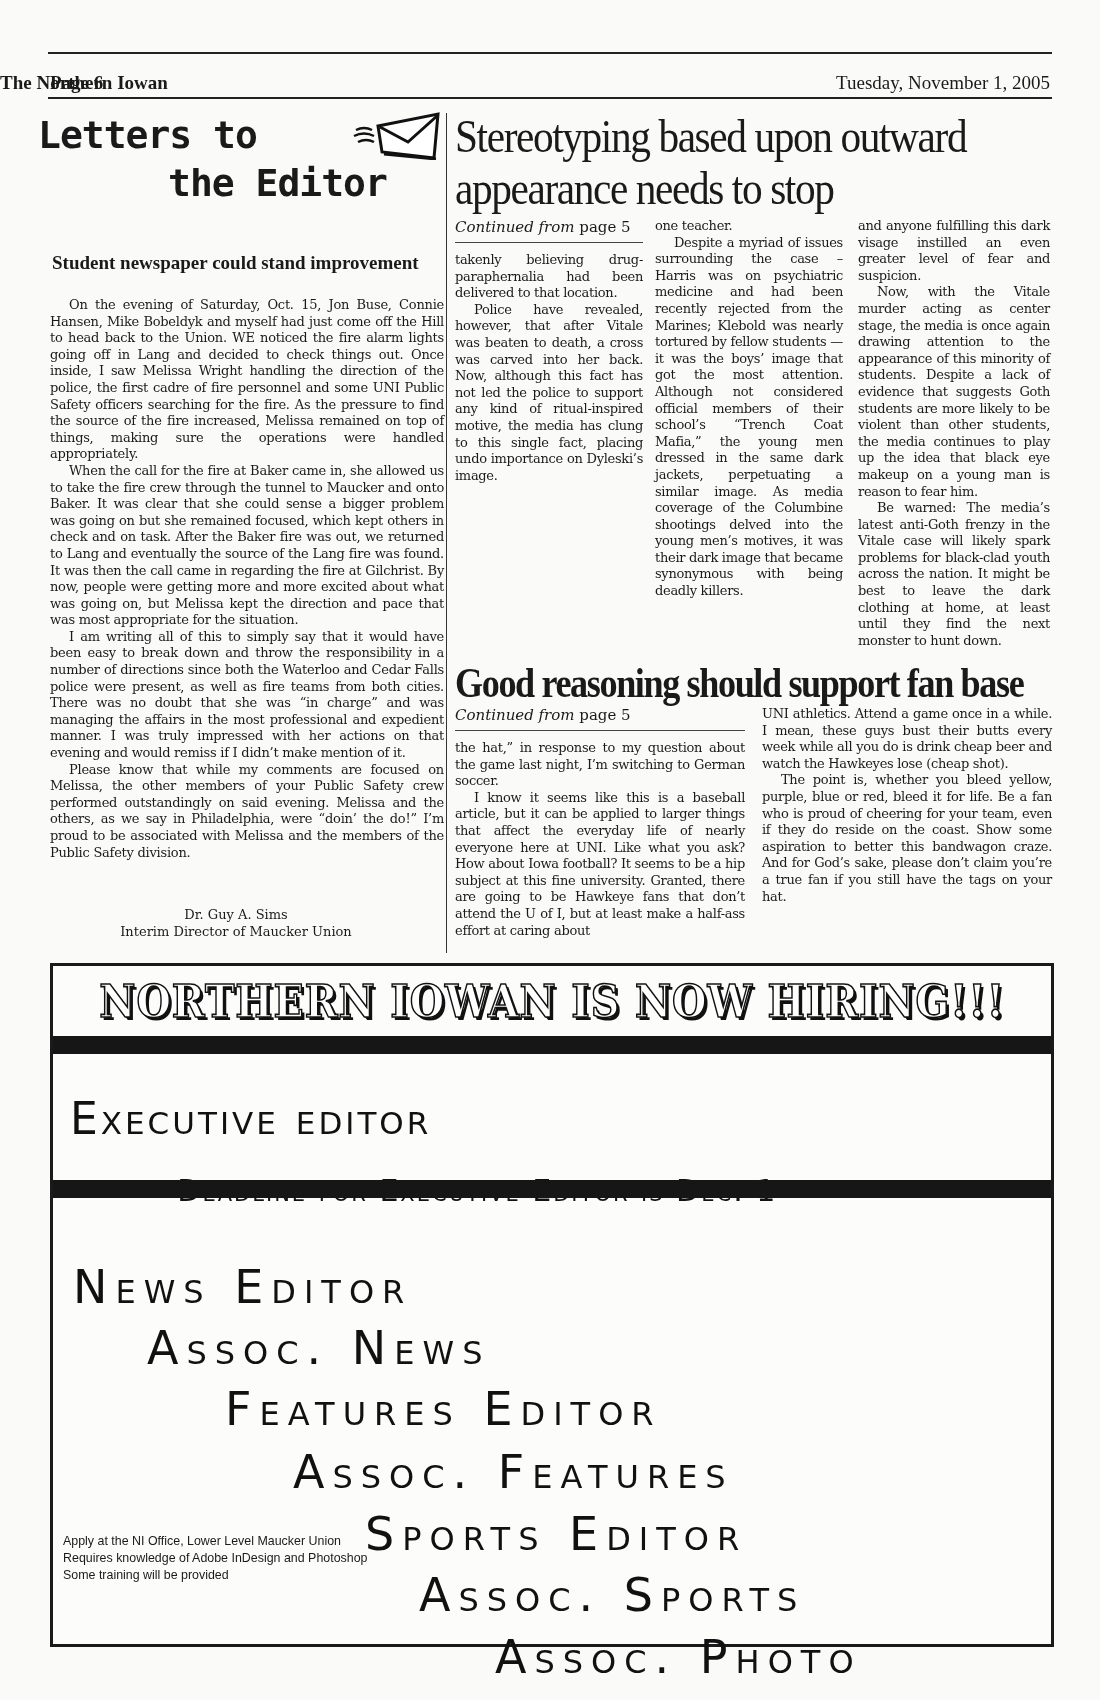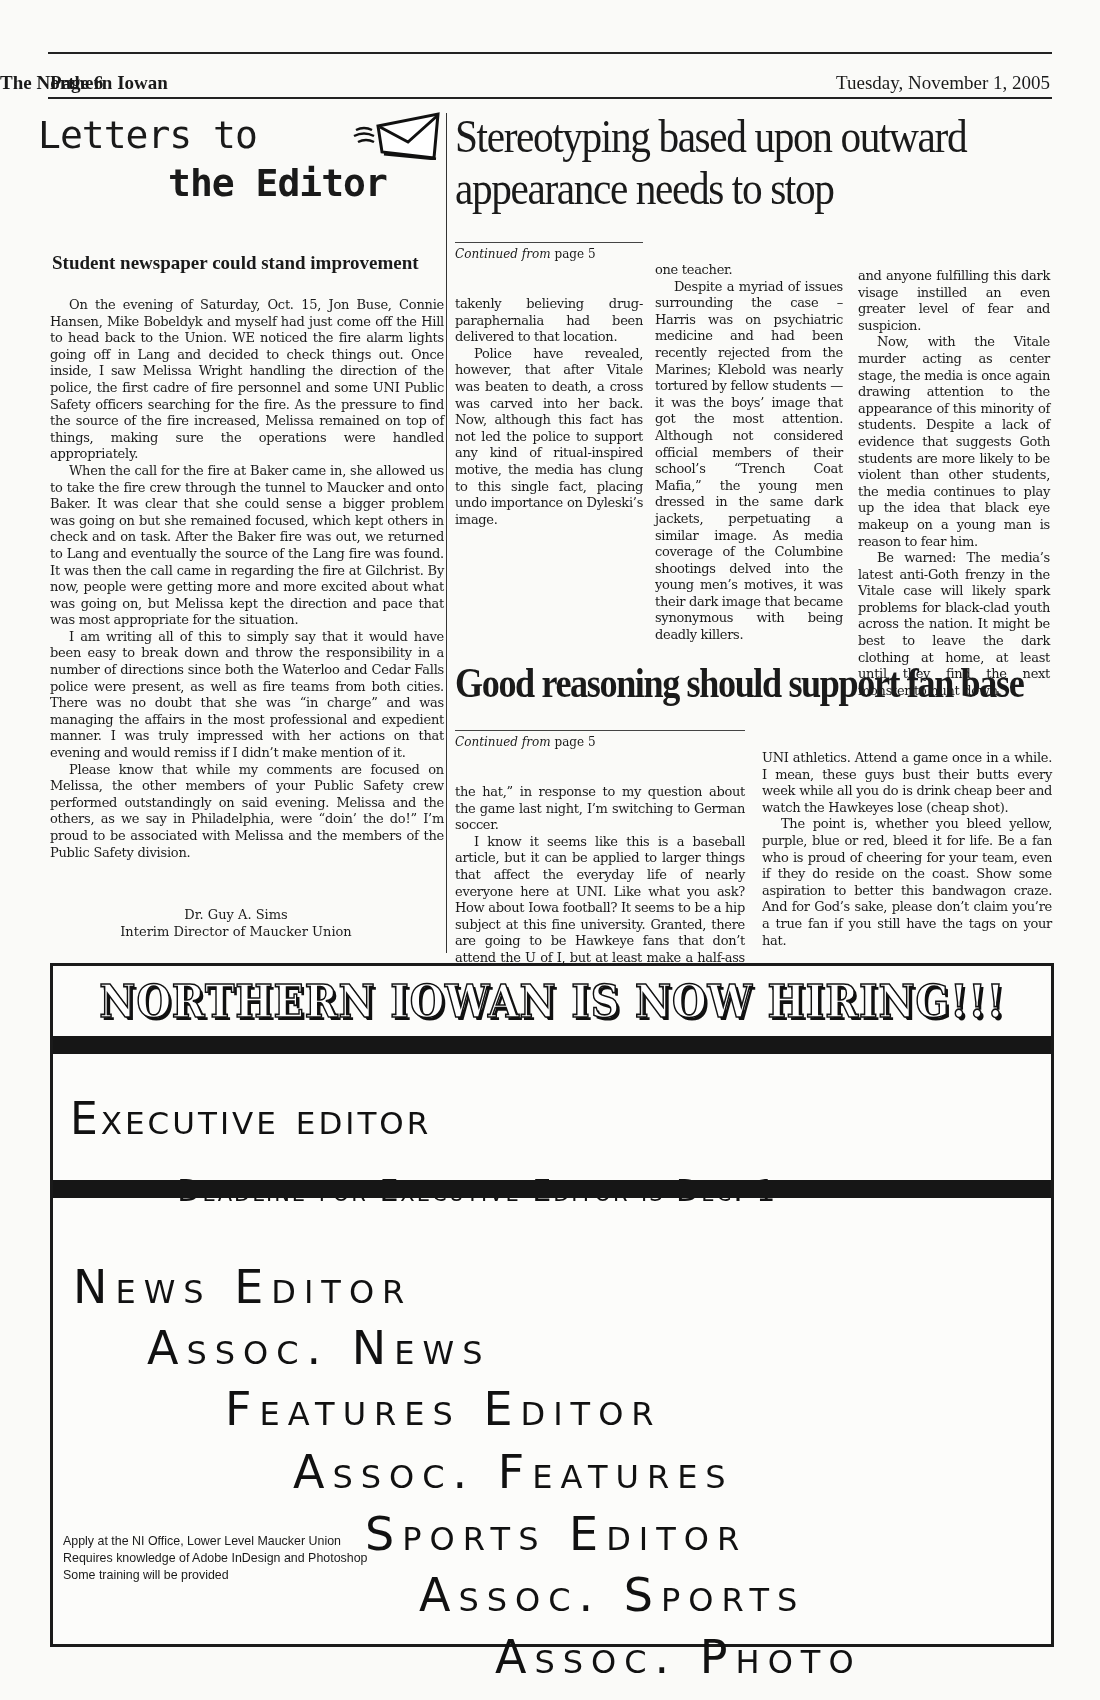--- a/index.html
+++ b/index.html
@@ -9,41 +9,41 @@
 
   
   .rule-top { left: 48px; top: 52px; width: 1004px; height: 2px; background: #222; }
   .rule-mid { left: 48px; top: 97px; width: 1004px; height: 2px; background: #222; }
   .folio { top: 72px; font-family: "Liberation Serif", serif; font-size: 19px; }
   .folio.left { left: 50px; font-weight: bold; }
   .folio.center { left: 0; width: 988px; font-weight: bold; }
   .folio.right { right: 50px; }
 
   
-  .letters-1 { left: 38px; top: 113px; font-family: "DejaVu Sans Mono", monospace; font-size: 38px; font-weight: normal; letter-spacing: -1px; }
+  .letters-1 { left: 38px; top: 113px; font-family: "DejaVu Sans Mono", monospace; font-size: 38px; font-weight: bold; letter-spacing: -1px; }
   .letters-2 { left: 168px; top: 161px; font-family: "DejaVu Sans Mono", monospace; font-size: 38px; font-weight: bold; letter-spacing: -1px; }
   .envelope { left: 352px; top: 112px; width: 90px; height: 48px; }
 
   .vrule-main { left: 446px; top: 113px; width: 1px; height: 840px; background: #333; }
 
   
   .letter-headline { left: 52px; top: 252px; width: 392px; text-align: left; font-family: "Liberation Serif", serif; font-weight: bold; font-size: 19px; }
   .body-text { font-family: "DejaVu Serif", serif; font-size: 13px; line-height: 16.6px; text-align: justify; letter-spacing: -0.25px; }
   .body-text p { text-indent: 19px; }
   .letter-body { left: 50px; top: 297px; width: 394px; }
   .sig { left: 39px; width: 394px; text-align: center; font-family: "DejaVu Serif", serif; font-weight: normal; font-size: 13px; }
 
   
   .art1-head { left: 455px; top: 110px; width: 610px; font-family: "Liberation Serif", serif; font-size: 47px; line-height: 52px; letter-spacing: -1.6px; transform: scaleX(0.88); transform-origin: left top; white-space: nowrap; }
-  .cont-from { font-family: "DejaVu Serif", serif; font-size: 12px; margin-top: 29px; }
+  .cont-from { font-family: "DejaVu Serif", serif; font-size: 15px; }
   .cont-from i { font-style: italic; }
   .cont-rule { height: 1px; background: #444; }
   .col { font-family: "DejaVu Serif", serif; font-size: 13px; line-height: 16.6px; text-align: justify; letter-spacing: -0.3px; }
   .col p { text-indent: 19px; }
-  .col p.noindent { text-indent: 0; margin-top: 44px; }
+  .col p.noindent { text-indent: 0; }
 
   
   .art2-head { left: 455px; top: 660px; width: 640px; font-family: "Liberation Serif", serif; font-weight: bold; font-size: 42px; line-height: 46px; letter-spacing: -1.6px; transform: scaleX(0.86); transform-origin: left top; white-space: nowrap; }
 
   
   .ad-box { left: 50px; top: 963px; width: 1004px; height: 684px; border: 3px solid #1a1a1a; background: #fcfcfa; }
   .ad-banner { position: absolute; left: 0; top: 0; width: 100%; height: 70px; display: flex; align-items: center; justify-content: center; }
   .ad-banner span { font-family: "DejaVu Serif", serif; font-weight: bold; font-size: 44px; letter-spacing: 1px; color: #fff; -webkit-text-stroke: 1.6px #111; text-shadow: 3px 3px 0 #111; transform: scaleX(0.9); white-space: nowrap; }
   .ad-bar { position: absolute; left: 0; width: 100%; height: 18px; background: #161616; }
   .ad-line { position: absolute; font-family: "DejaVu Sans", sans-serif; font-variant: small-caps; letter-spacing: 4px; white-space: nowrap; color: #111; margin-top: 39px; }
@@ -93,21 +93,21 @@
 <div class="abs cont-rule" style="left:455px; top:242px; width:188px;"></div>
 
 <div class="abs col" style="left:455px; top:252px; width:188px;">
   <p class="noindent">takenly believing drug-paraphernalia had been delivered to that location.</p>
   <p>Police have revealed, however, that after Vitale was beaten to death, a cross was carved into her back. Now, although this fact has not led the police to support any kind of ritual-inspired motive, the media has clung to this single fact, placing undo importance on Dyleski’s image.</p>
 </div>
 <div class="abs col" style="left:655px; top:218px; width:188px;">
   <p class="noindent">one teacher.</p>
   <p>Despite a myriad of issues surrounding the case – Harris was on psychiatric medicine and had been recently rejected from the Marines; Klebold was nearly tortured by fellow students — it was the boys’ image that got the most attention. Although not considered official members of their school’s “Trench Coat Mafia,” the young men dressed in the same dark jackets, perpetuating a similar image. As media coverage of the Columbine shootings delved into the young men’s motives, it was their dark image that became synonymous with being deadly killers.</p>
 </div>
-<div class="abs col" style="left:858px; top:224px; width:192px;">
+<div class="abs col" style="left:858px; top:218px; width:192px;">
   <p class="noindent">and anyone fulfilling this dark visage instilled an even greater level of fear and suspicion.</p>
   <p>Now, with the Vitale murder acting as center stage, the media is once again drawing attention to the appearance of this minority of students. Despite a lack of evidence that suggests Goth students are more likely to be violent than other students, the media continues to play up the idea that black eye makeup on a young man is reason to fear him.</p>
   <p>Be warned: The media’s latest anti-Goth frenzy in the Vitale case will likely spark problems for black-clad youth across the nation. It might be best to leave the dark clothing at home, at least until they find the next monster to hunt down.</p>
 </div>
 
 <div class="abs art2-head">Good reasoning should support fan base</div>
 <div class="abs cont-from" style="left:455px; top:706px;">
   <i>Continued from</i><span> page 5</span>
 </div>
 <div class="abs cont-rule" style="left:455px; top:730px; width:290px;"></div>

